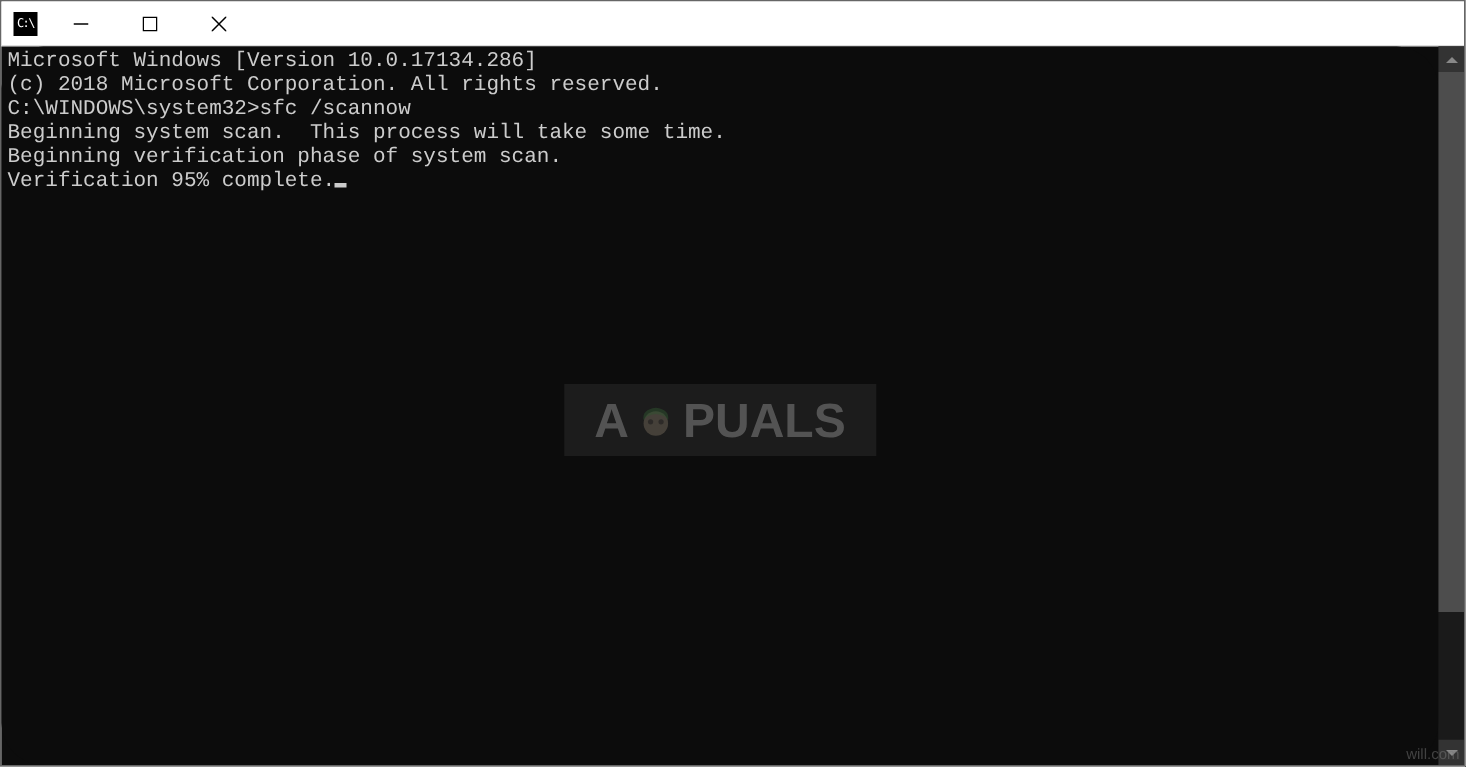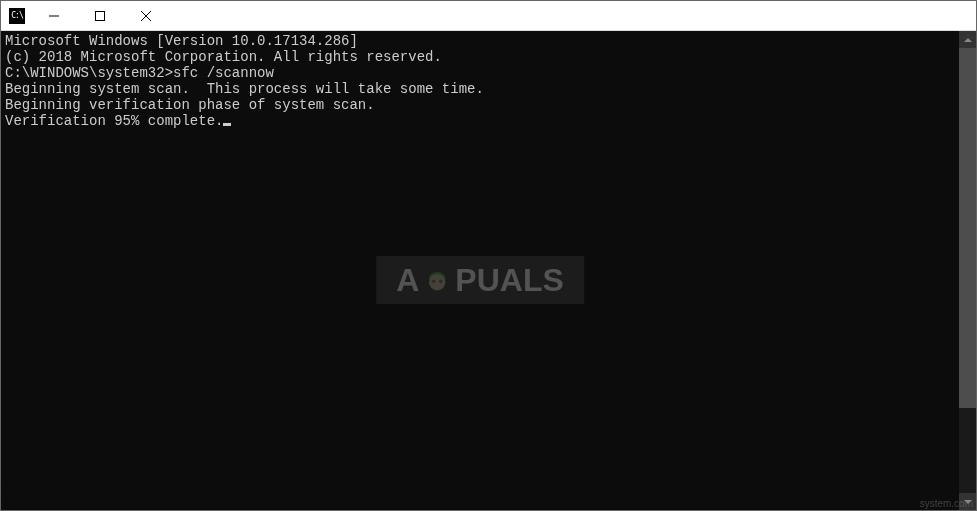--- a/index.html
+++ b/index.html
@@ -210,13 +210,13 @@
       </div>
       <div class="scroll-arrow">
         <svg width="8" height="4" viewBox="0 0 8 4">
             <path d="M0 0 L4 4 L8 0 Z" fill="#888"></path>
           </svg>
       </div>
     </div>
   </div>
 </div>
 
-<div class="footer-watermark">system.com</div>
+<div class="footer-watermark">will.com</div>
 
 </body></html>

